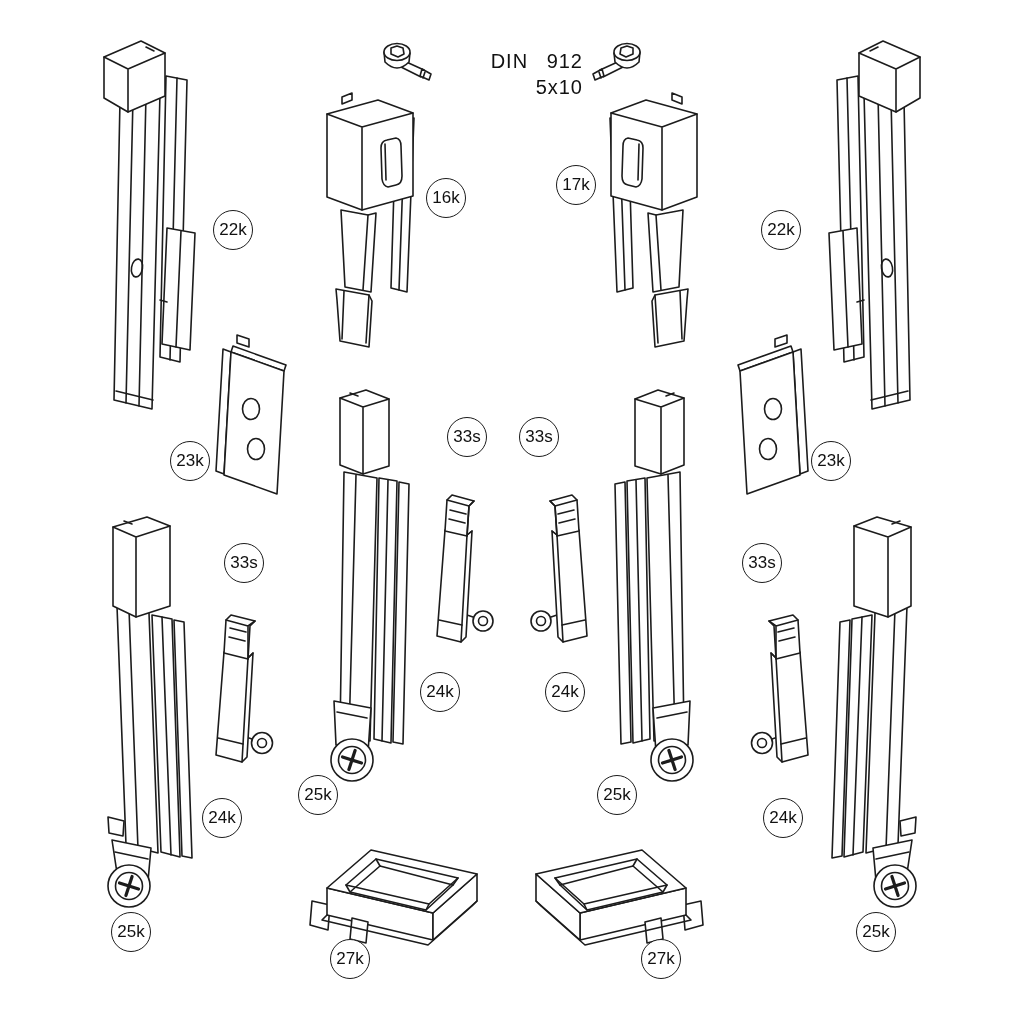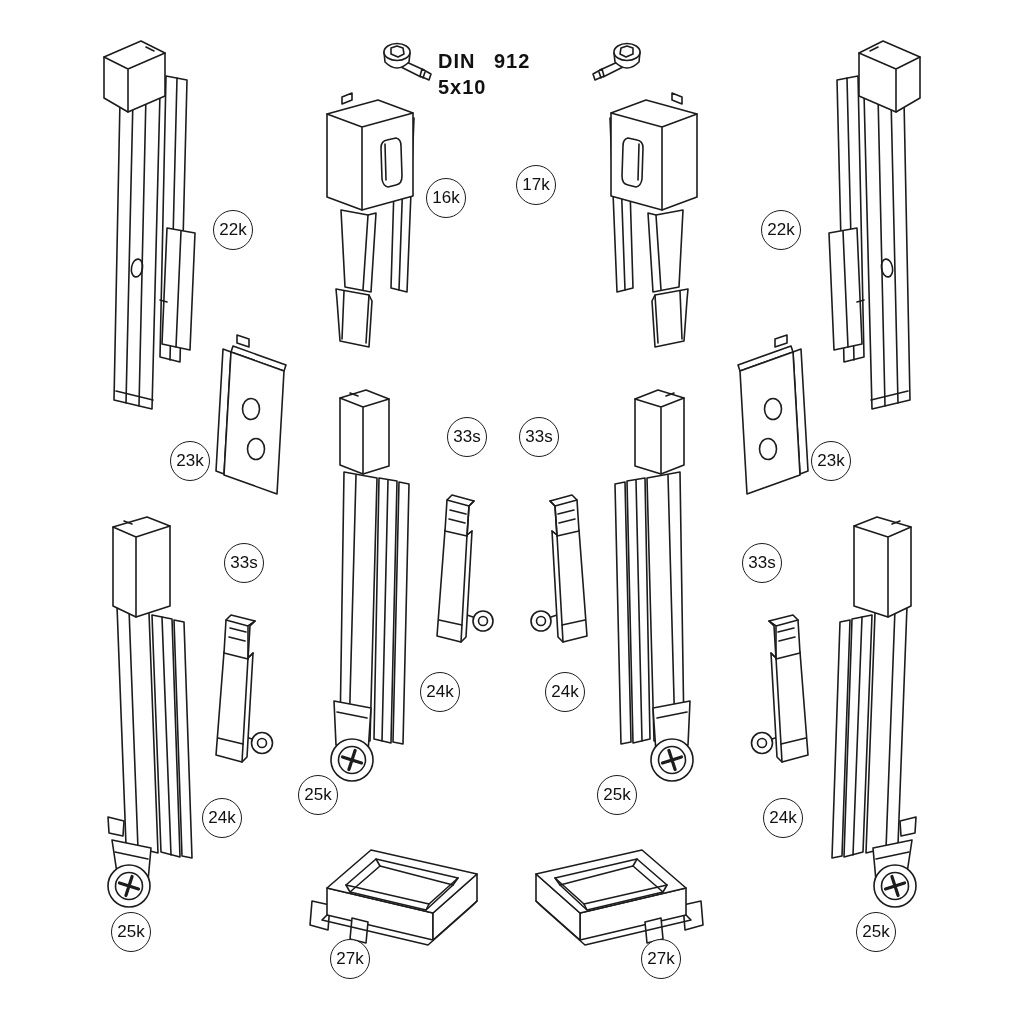--- a/index.html
+++ b/index.html
@@ -10,22 +10,22 @@
   #art{position:absolute;left:0;top:0;}
   .fc{fill:#ffffff;stroke:#1c1c1c;stroke-width:1.6;stroke-linejoin:round;stroke-linecap:round;}
   .ln{fill:none;stroke:#1c1c1c;stroke-width:1.6;stroke-linejoin:round;stroke-linecap:round;}
   .ln.thick{stroke-width:3.2px;}
   .balloon{
     position:absolute;width:40px;height:40px;border:1.7px solid #1c1c1c;border-radius:50%;
     background:#ffffff;display:flex;align-items:center;justify-content:center;
     font-size:17px;color:#111111;box-sizing:border-box;
   }
   .din-note{
-    position:absolute;left:438px;top:48px;width:145px;text-align:left;
-    color:#111111;font-weight:bold;font-size:20px;line-height:26px;letter-spacing:1px;
+    position:absolute;left:438px;top:48px;width:145px;text-align:right;
+    color:#111111;font-weight:normal;font-size:20px;line-height:26px;letter-spacing:1px;
   }
   .din-note .l1{word-spacing:12px;display:block;}
   .din-note .l2{display:block;}
 </style>
 </head>
 <body>
 
 <div id="stage">
 
   <svg id="art" width="1024" height="1024" viewBox="0 0 1024 1024" aria-hidden="true">
@@ -164,21 +164,21 @@
     <use href="#p-tray" transform="translate(1013,0) scale(-1,1)"></use>
   </svg>
 
   <div class="din-note">
     <span class="l1">DIN 912</span>
     <span class="l2">5x10</span>
   </div>
 
   <div class="balloon" style="left:213px;top:210px">22k</div>
   <div class="balloon" style="left:426px;top:178px">16k</div>
-  <div class="balloon" style="left:516px;top:165px">17k</div>
+  <div class="balloon" style="left:556px;top:165px">17k</div>
   <div class="balloon" style="left:761px;top:210px">22k</div>
 
   <div class="balloon" style="left:170px;top:441px">23k</div>
   <div class="balloon" style="left:447px;top:417px">33s</div>
   <div class="balloon" style="left:519px;top:417px">33s</div>
   <div class="balloon" style="left:811px;top:441px">23k</div>
 
   <div class="balloon" style="left:224px;top:543px">33s</div>
   <div class="balloon" style="left:742px;top:543px">33s</div>
 

